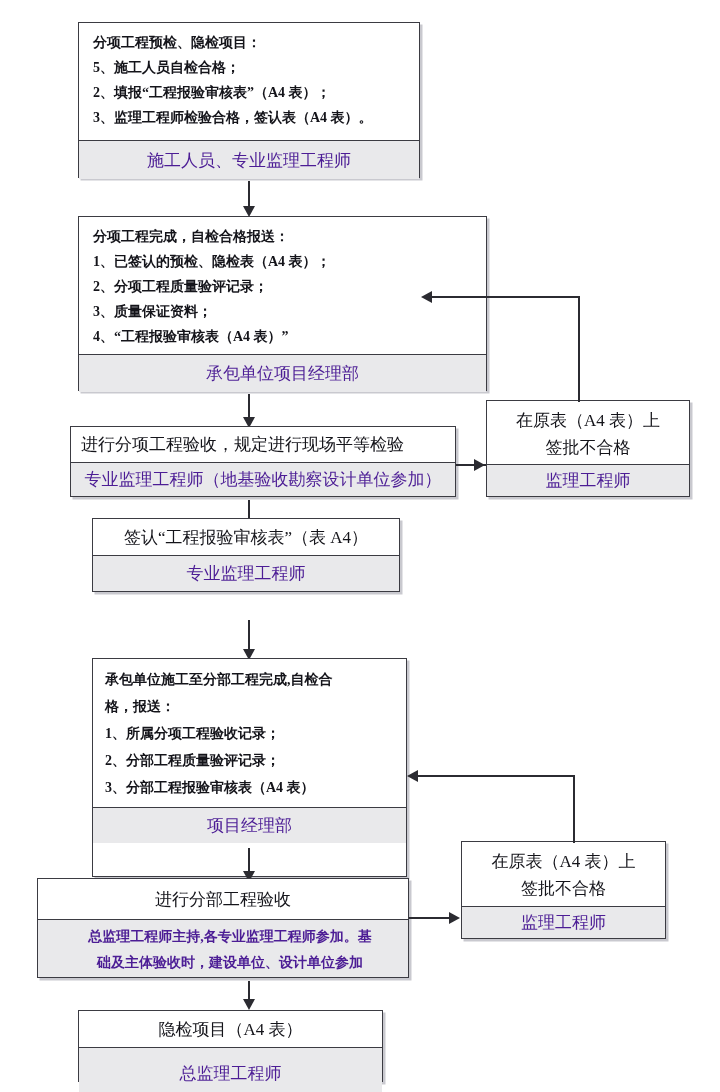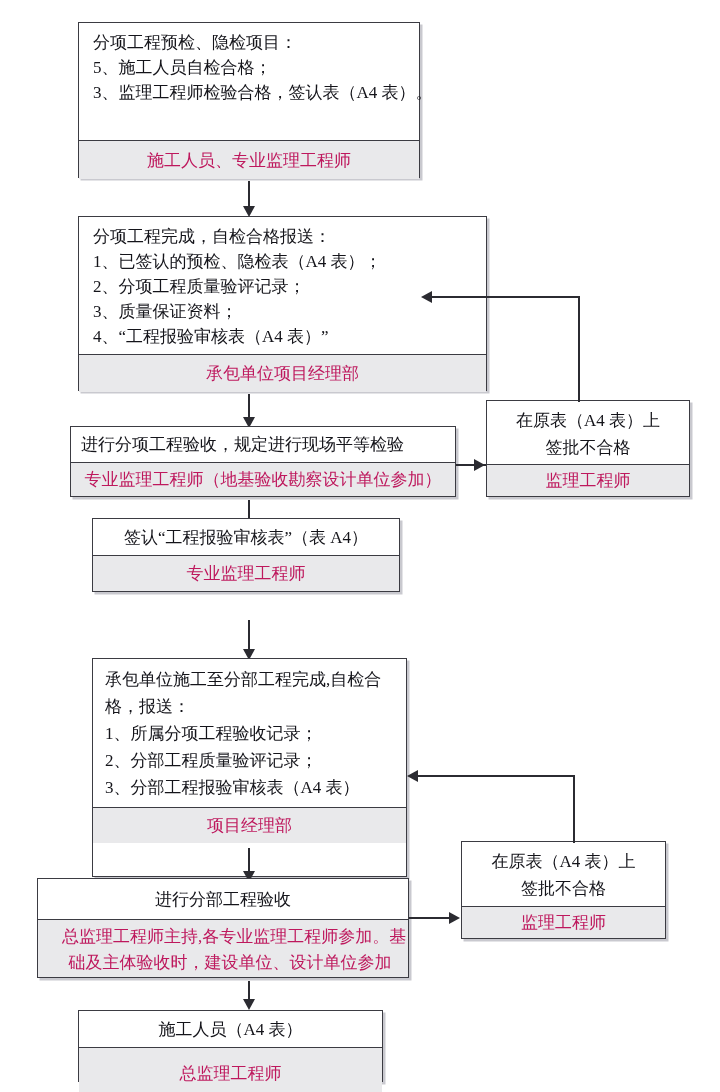--- a/index.html
+++ b/index.html
@@ -28,39 +28,39 @@
   .box .body {
     box-sizing: border-box;
     background: #ffffff;
     color: #14141a;
     padding: 7px 12px 7px 14px;
   }
   .box .actor {
     box-sizing: border-box;
     background: #e9e9eb;
     border-top: 1.5px solid #3b3b42;
-    color: #be185d;
+    color: #4c1d95;
     display: flex;
     align-items: center;
     justify-content: center;
     text-align: center;
   }
   .lines {
     list-style: none;
     margin: 0;
     padding: 0;
   }
   .lines li {
     margin: 0;
     padding: 0;
     white-space: nowrap;
   }
 
   
-  .t17 { font-size: 17px; line-height: 25px; }
+  .t17 { font-size: 14px; line-height: 25px; font-weight: bold; }
   .t17c { font-size: 17px; }
 
   .center { text-align: center; }
 
   
   .vline {
     position: absolute;
     width: 2px;
     background: #2b2b31;
   }
@@ -94,20 +94,21 @@
 </head>
 <body>
 
 <div id="canvas">
 
   <div class="box" style="left:78px; top:22px; width:342px; height:156px;">
     <div class="body t17" style="height:117px;">
       <ul class="lines">
         <li>分项工程预检、隐检项目：</li>
         <li>5、施工人员自检合格；</li>
+        <li>2、填报“工程报验审核表”（A4 表）；</li>
         <li>3、监理工程师检验合格，签认表（A4 表）。</li>
       </ul>
     </div>
     <div class="actor t17c" style="height:39px;">施工人员、专业监理工程师</div>
   </div>
 
   <div class="vline" style="left:248px; top:181px; height:32px;"></div>
   <div class="arrow-down" style="left:242.5px; top:206px;"></div>
 
   <div class="box" style="left:78px; top:216px; width:409px; height:175px;">
@@ -213,19 +214,19 @@
 
   <div class="hline" style="left:409px; top:917px; width:44px;"></div>
   <div class="arrow-right" style="left:449px; top:911.5px;"></div>
 
   <div class="vline" style="left:248px; top:981px; height:26px;"></div>
   <div class="arrow-down" style="left:242.5px; top:999px;"></div>
 
   <div class="box" style="left:78px; top:1010px; width:305px; height:72px;">
     <div class="body t17c center" style="height:36px; display:flex; align-items:center; justify-content:center; padding:0;">
       <ul class="lines">
-        <li>施工人员（A4 表）</li>
+        <li>隐检项目（A4 表）</li>
       </ul>
     </div>
     <div class="actor t17c" style="height:52px;text-align:center;">总监理工程师</div>
   </div>
 
 </div>
 
 </body></html>

